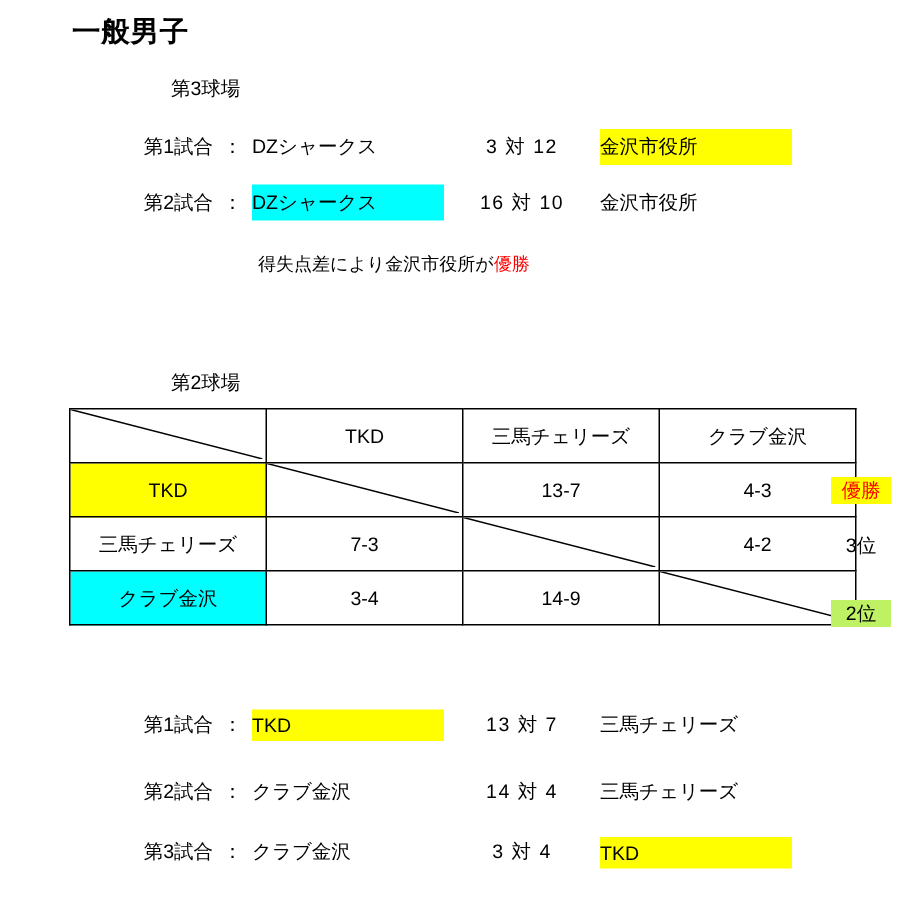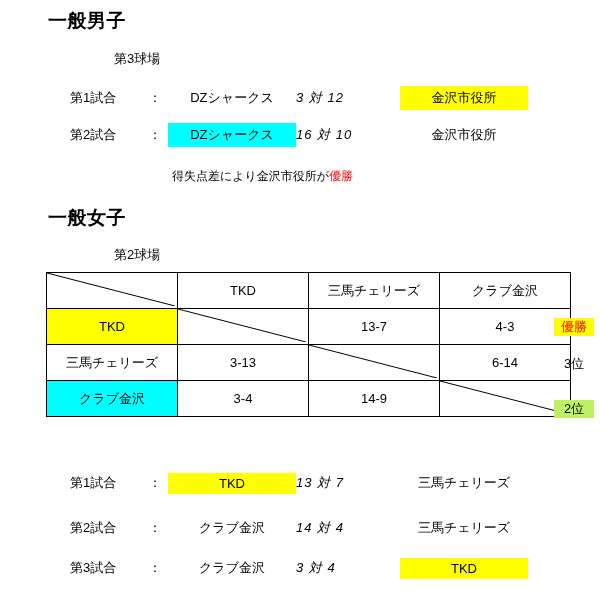--- a/index.html
+++ b/index.html
@@ -35,36 +35,34 @@
   }
   .match-row {
     position: absolute;
     height: 26px;
     display: flex;
     align-items: center;
     font-size: 13px;
   }
   .match-label {
     width: 72px;
-    text-align: left;
+    text-align: right;
   }
   .match-colon {
     width: 26px;
     text-align: center;
   }
   .team-cell {
     width: 128px;
-    text-align: center;
     padding: 3px 0;
   }
   .score-cell {
     width: 104px;
-    text-align: left;
+    text-align: center;
     letter-spacing: 1px;
-    font-style: italic;
   }
   .hl-yellow {
     background: #ffff00;
   }
   .hl-cyan {
     background: #00ffff;
   }
   .note {
     position: absolute;
     font-size: 12px;
@@ -137,21 +135,20 @@
     <span class="match-colon">：</span>
     <span class="team-cell hl-cyan">DZシャークス</span>
     <span class="score-cell">16  対  10</span>
     <span class="team-cell">金沢市役所</span>
   </div>
 
   <div class="note" style="left:172px; top:168px;">
     <span>得失点差により金沢市役所が</span><span class="win">優勝</span>
   </div>
 
-  <div class="section-title" style="left:48px; top:205px;">一般女子</div>
 
   <div class="field-label" style="left:78px; top:246px;">第2球場</div>
 
   <table class="league" style="left:46px; top:272px;">
     <tbody>
       <tr>
         <td class="c-head diag">
           <svg width="128" height="33" viewBox="0 0 128 33">
             <line x1="0" y1="0" x2="128" y2="33" stroke="#000000" stroke-width="1"></line>
           </svg>
@@ -165,27 +162,27 @@
         <td class="diag">
           <svg width="128" height="33" viewBox="0 0 128 33">
             <line x1="0" y1="0" x2="128" y2="33" stroke="#000000" stroke-width="1"></line>
           </svg>
         </td>
         <td>13-7</td>
         <td>4-3</td>
       </tr>
       <tr>
         <td>三馬チェリーズ</td>
-        <td>3-13</td>
+        <td>7-3</td>
         <td class="diag">
           <svg width="128" height="33" viewBox="0 0 128 33">
             <line x1="0" y1="0" x2="128" y2="33" stroke="#000000" stroke-width="1"></line>
           </svg>
         </td>
-        <td>6-14</td>
+        <td>4-2</td>
       </tr>
       <tr>
         <td class="hl-cyan">クラブ金沢</td>
         <td>3-4</td>
         <td>14-9</td>
         <td class="diag">
           <svg width="128" height="33" viewBox="0 0 128 33">
             <line x1="0" y1="0" x2="128" y2="33" stroke="#000000" stroke-width="1"></line>
           </svg>
         </td>

